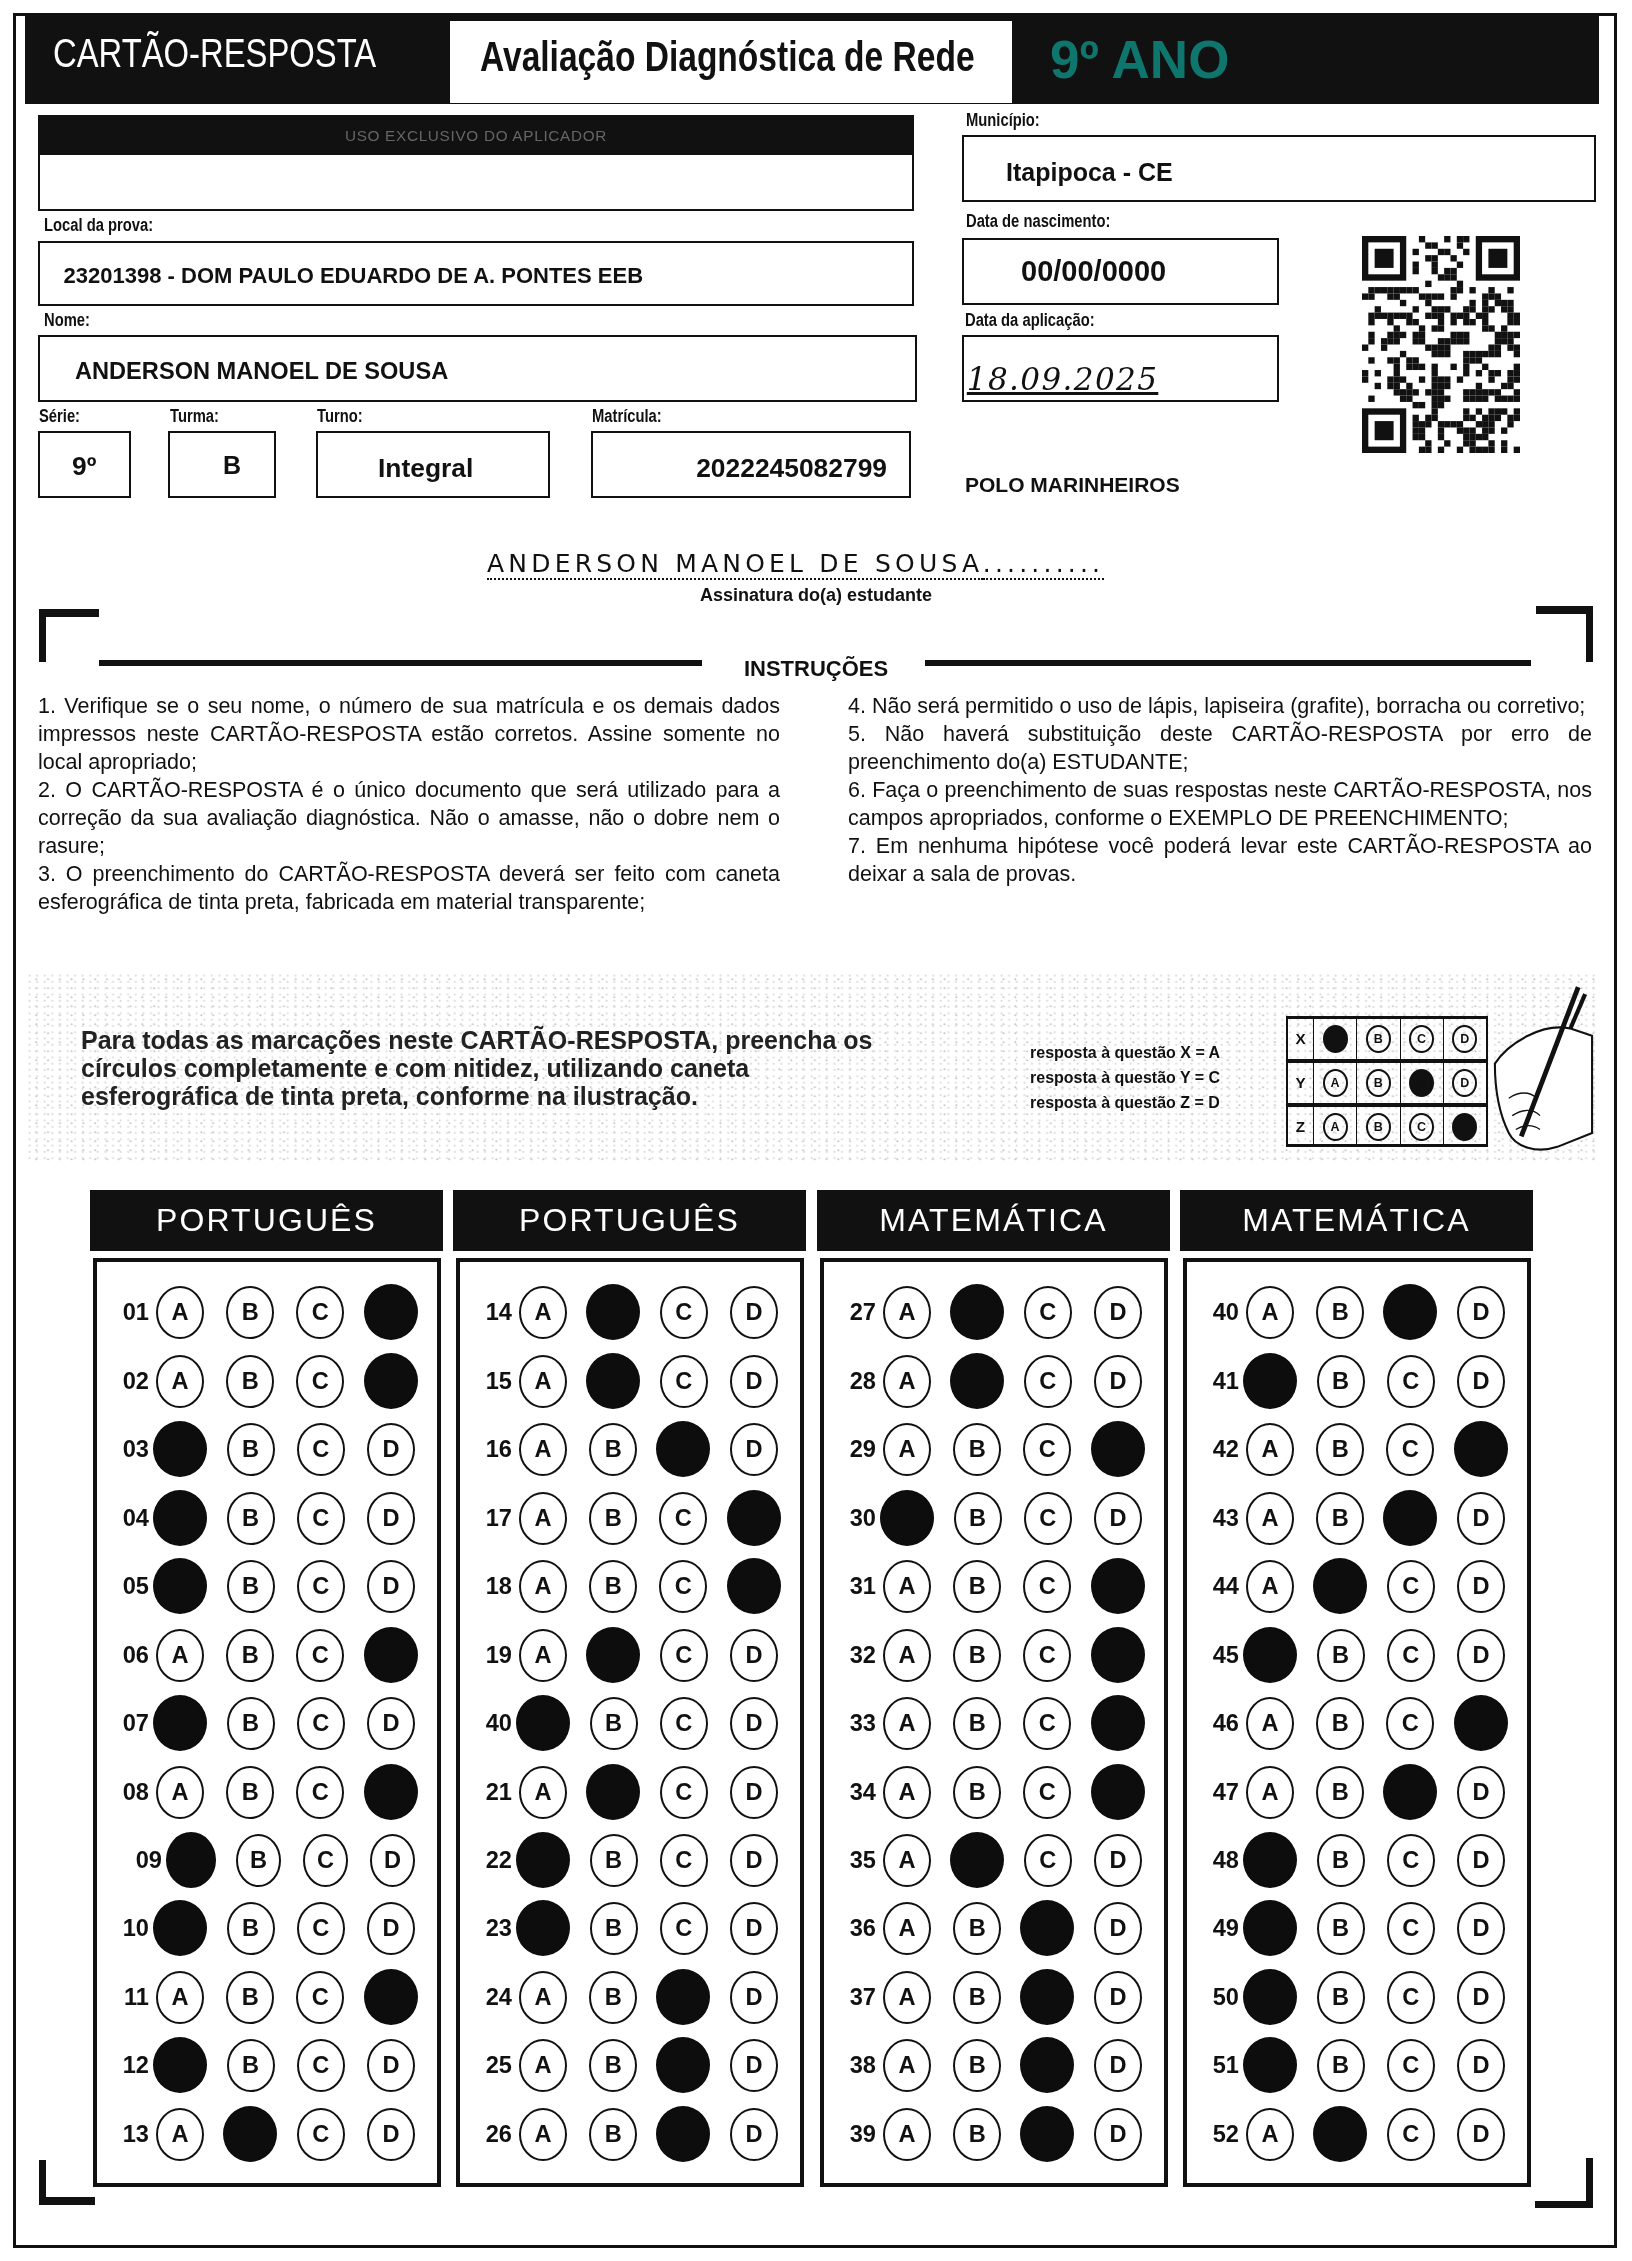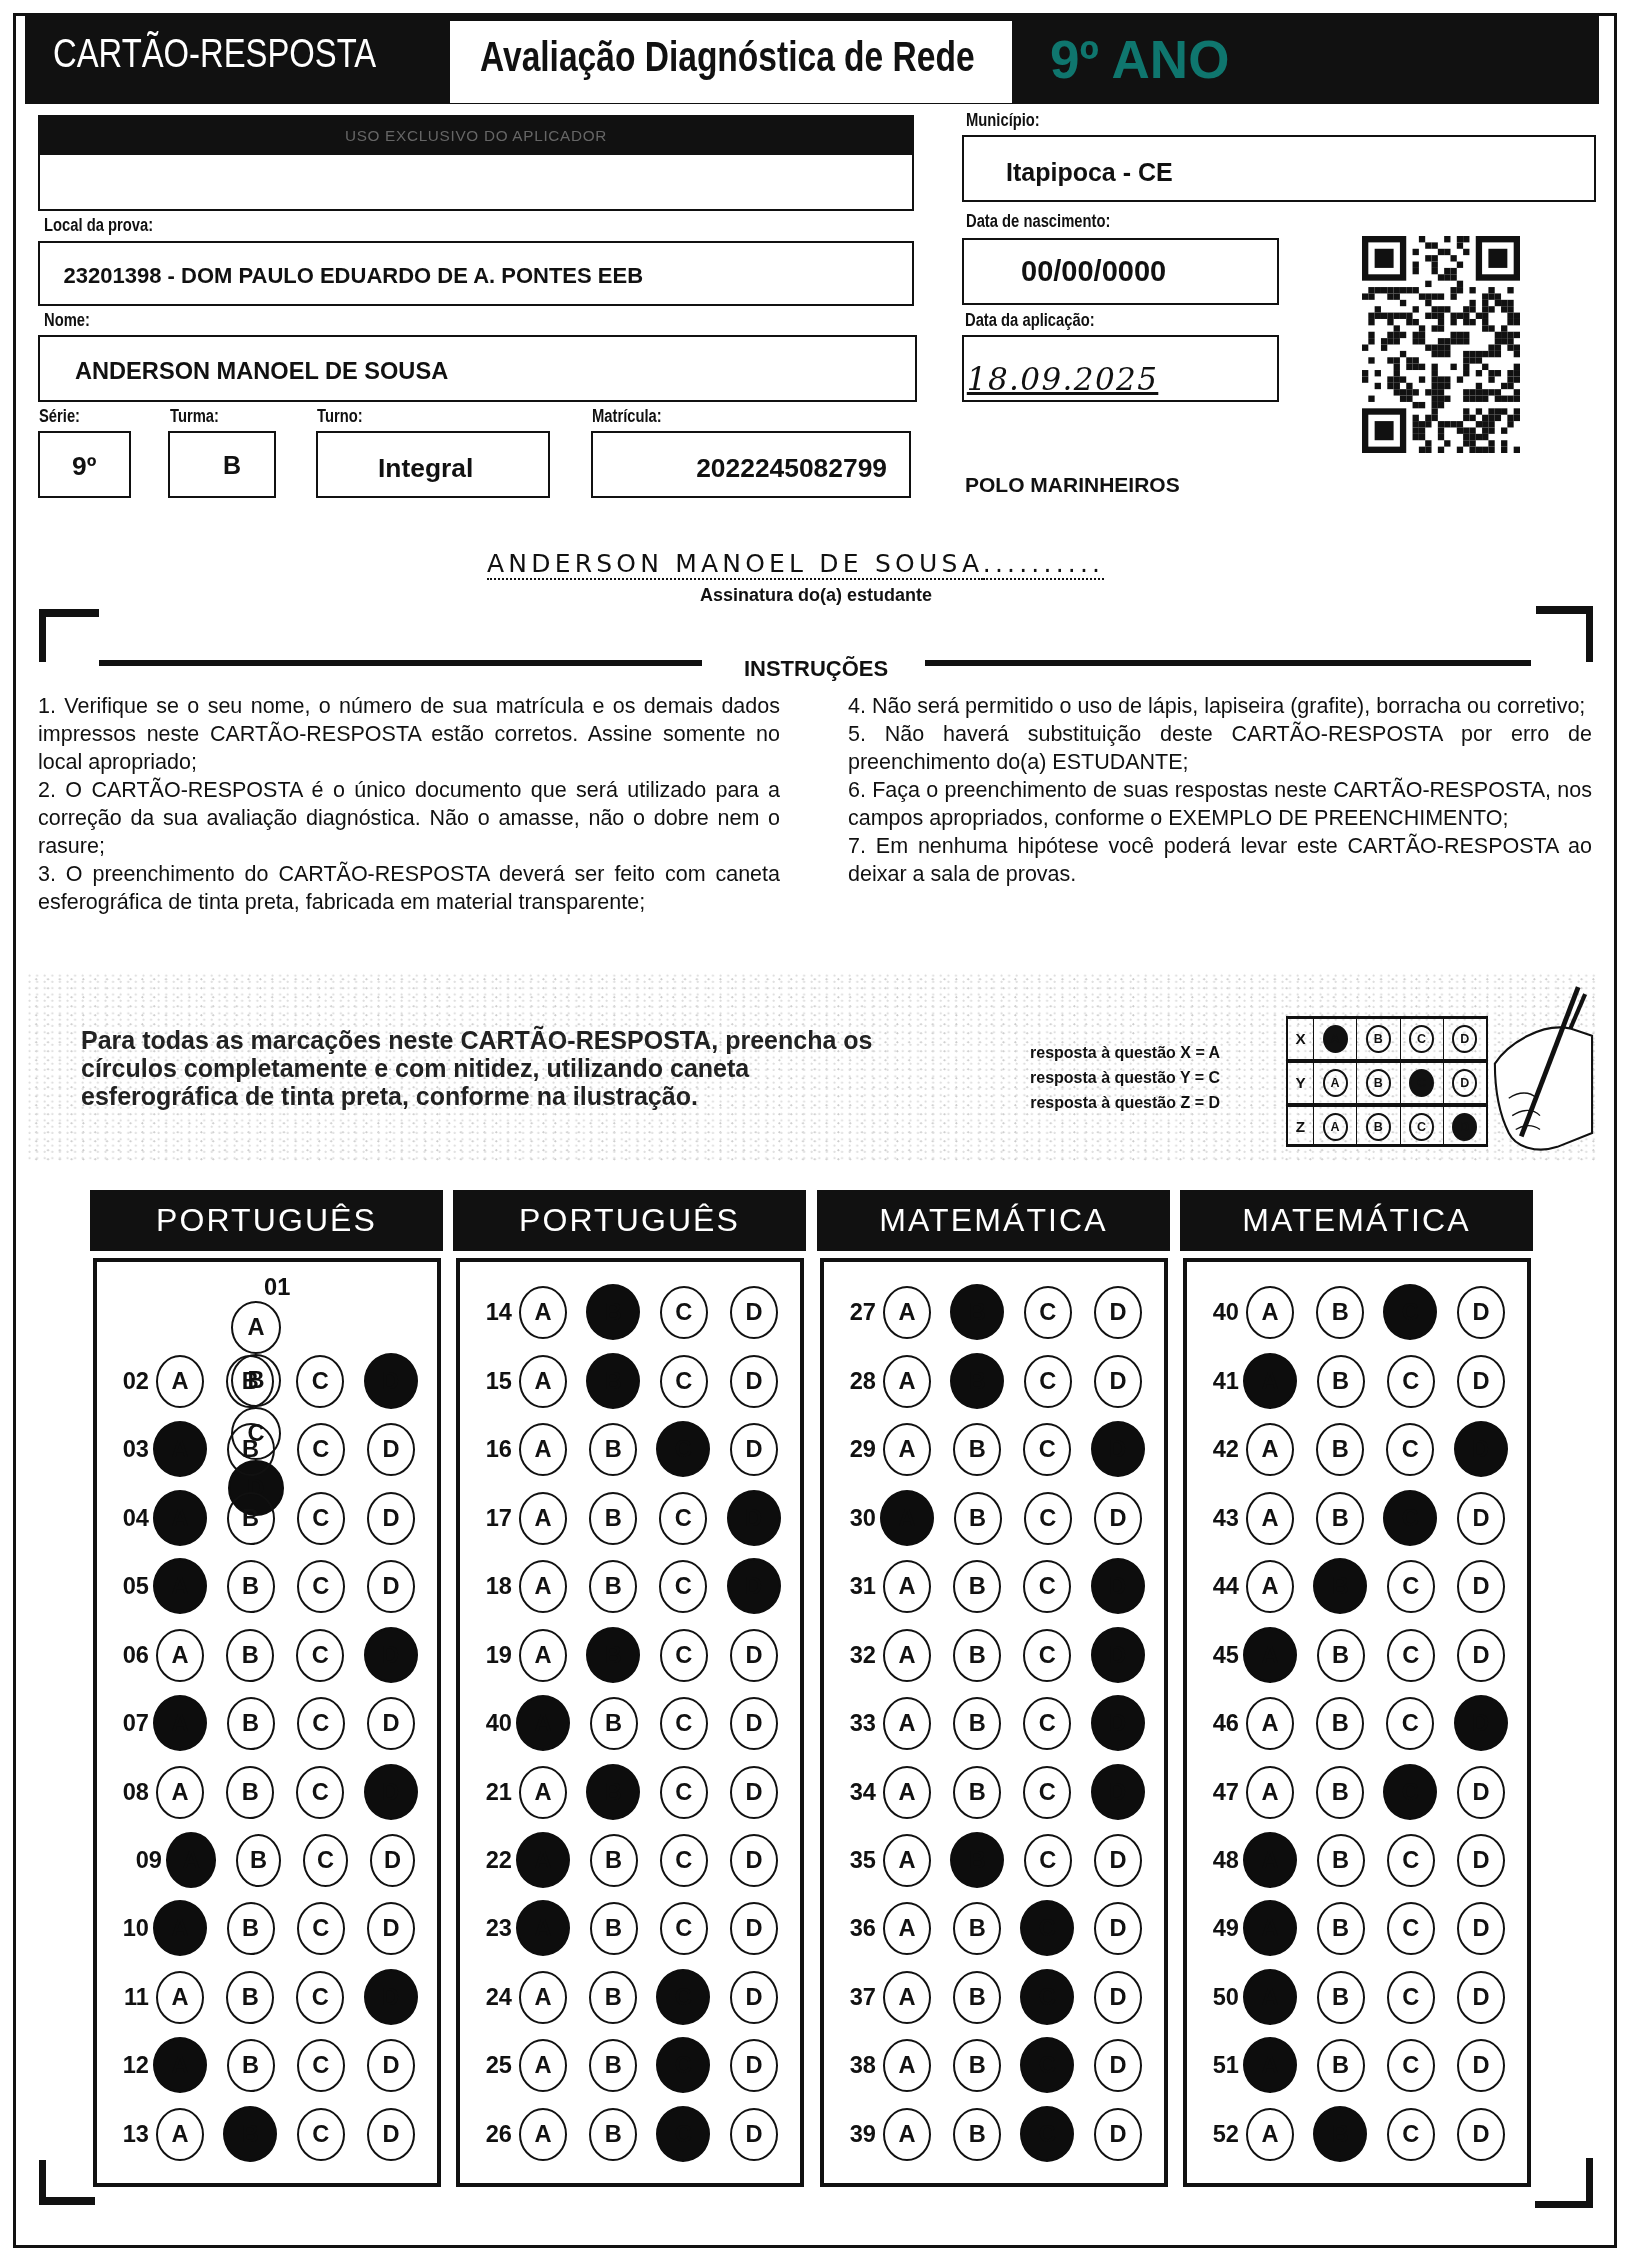--- a/index.html
+++ b/index.html
@@ -32,21 +32,21 @@
   
   .instr-title{position:absolute;left:0;width:1632px;top:656px;text-align:center;font-size:22px;font-weight:bold;}
   .instr-line{position:absolute;height:5.6px;background:#111;top:660px;}
   .instr-col{position:absolute;top:692px;font-size:21.5px;line-height:28px;text-align:justify;}
   .instr-col p{margin:0;}
   
   .ex{position:absolute;left:28px;top:973px;width:1568px;height:188px;background:
       radial-gradient(circle at 20% 40%, #ddd 0 0.7px, transparent 1.4px) 0 0/7.6px 6.3px,
       radial-gradient(circle at 70% 70%, #ccc 0 0.7px, transparent 1.4px) 0 0/11.8px 9px;}
   .ex-text{position:absolute;left:81px;top:1026px;width:806px;font-size:25px;font-weight:bold;line-height:28px;color:#222;}
-  .ex-lines{position:absolute;left:1030px;top:1040px;font-size:16px;font-weight:bold;line-height:25px;text-align:center;white-space:nowrap;}
+  .ex-lines{position:absolute;left:1030px;top:1040px;font-size:16px;font-weight:bold;line-height:25px;text-align:left;white-space:nowrap;}
   .ex-grid{position:absolute;left:1286px;top:1016px;width:202px;height:131px;border:3.5px solid #111;border-left-width:2.1px;border-right-width:2.1px;box-sizing:border-box;}
   .ex-row{display:flex;align-items:center;height:40px;border-bottom:4.2px solid #111;}
   .ex-row:last-child{border-bottom:none;}
   .ex-q{width:25px;text-align:center;font-size:15.3px;font-weight:bold;border-right:1.4px solid #111;height:100%;line-height:40px;}
   .ex-b{flex:1;display:flex;justify-content:center;align-items:center;border-right:1.4px solid #111;height:100%;}
   .ex-b:last-child{border-right:none;}
   .ex-c{width:25px;height:28px;border:2.1px solid #111;border-radius:50%;box-sizing:border-box;display:flex;align-items:center;justify-content:center;font-size:12.5px;font-weight:bold;}
   .ex-c.f{background:#111;color:#111;}
   
   .sec-hdr{position:absolute;top:1190px;height:61px;background:#111;color:#fff;font-size:32px;text-align:center;line-height:61px;letter-spacing:2.1px;}
@@ -507,21 +507,21 @@
 <svg class="abs" style="left:1481px;top:980px;width:118px;height:181px" viewBox="0 0 170 260">
   <path d="M150 20 L60 230" stroke="#111" stroke-width="6" fill="none"></path>
   <path d="M20 120 C40 90 90 60 130 70 L160 80 L160 220 L110 240 C80 250 50 240 40 220 C30 200 20 170 20 120 Z" fill="#fff" stroke="#111" stroke-width="3"></path>
   <path d="M40 170 C55 160 70 160 80 170 M45 195 C60 185 75 185 85 195 M50 215 C62 208 75 208 85 215" stroke="#111" stroke-width="2" fill="none"></path>
   <path d="M140 10 L58 225" stroke="#111" stroke-width="7" fill="none"></path>
 </svg>
 
 <div id="sections">
     <div class="sec-hdr" style="left: 90px; width: 353px;">PORTUGUÊS</div>
     <div class="sec-body" style="left: 93px; width: 348px;">
-      <div class="qrow" style="top: 12px; flex-direction: column;">
+      <div class="qrow" style="top: 22px;">
         <div class="qnum">01</div>
         <div class="bub">A</div>
         <div class="bub">B</div>
         <div class="bub">C</div>
         <div class="bub filled">D</div>
       </div>
       <div class="qrow" style="top: 91px;">
         <div class="qnum">02</div>
         <div class="bub">A</div>
         <div class="bub">B</div>

